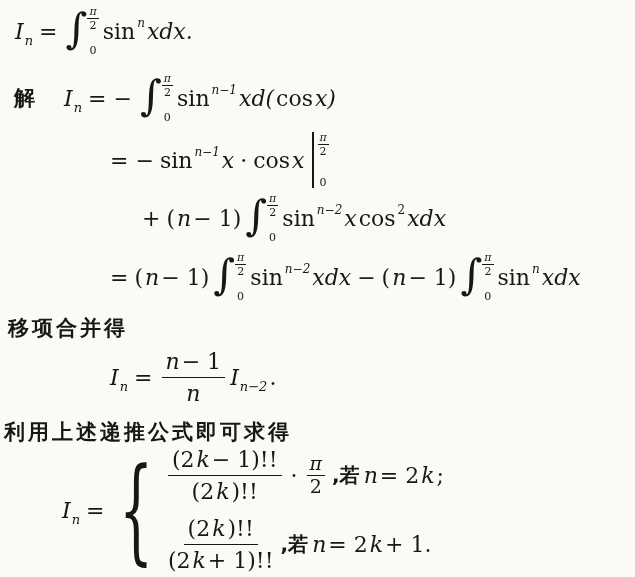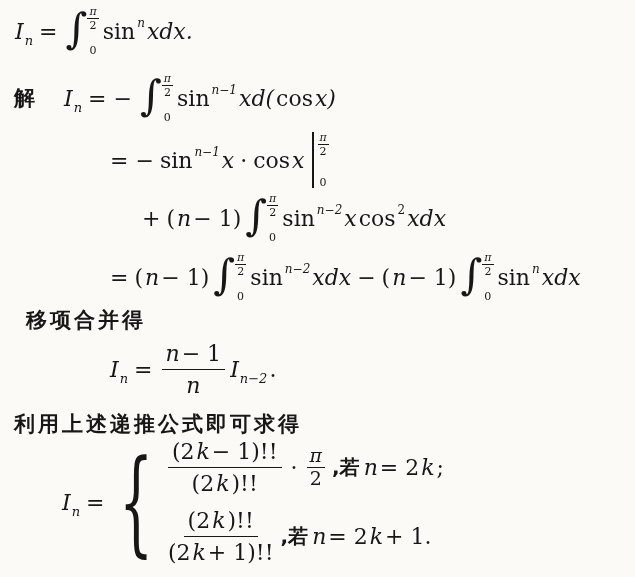--- a/index.html
+++ b/index.html
@@ -8,23 +8,23 @@
     background:#fbfaf6;color:#171717;
     font-family:"DejaVu Serif","Liberation Serif",serif;
     overflow:hidden;
   }
   .line{display:flex;align-items:center;white-space:pre;gap:2px;font-size:22px}
   .l1{height:54px;margin-top:4px;padding-left:15px}
   .l2{height:56px;margin-top:12px;padding-left:14px}
   .l3{height:58px;margin-top:5px;padding-left:106px}
   .l4{height:54px;margin-top:2px;padding-left:138px}
   .l5{height:56px;margin-top:4px;padding-left:106px}
-  .l6{height:30px;margin-top:0;padding-left:26px}
+  .l6{height:30px;margin-top:8px;padding-left:8px}
   .l7{height:58px;margin-top:5px;padding-left:110px}
-  .l8{height:30px;margin-top:11px;padding-left:14px}
+  .l8{height:30px;margin-top:11px;padding-left:4px}
   .l9{height:120px;margin-top:3px;padding-left:62px}
 
   .it{font-style:italic}
   .rm{font-style:normal}
   .op{margin:0 4px}
   .cjk{font-family:"DejaVu Sans","Liberation Sans",sans-serif;font-weight:700;
        font-size:21px;letter-spacing:3px;font-style:normal}
   .label{margin-right:24px}
   .sb{font-size:13px;transform:translateY(9px);margin-left:-1px}
   .sp{font-size:12px;transform:translateY(-8px)}

